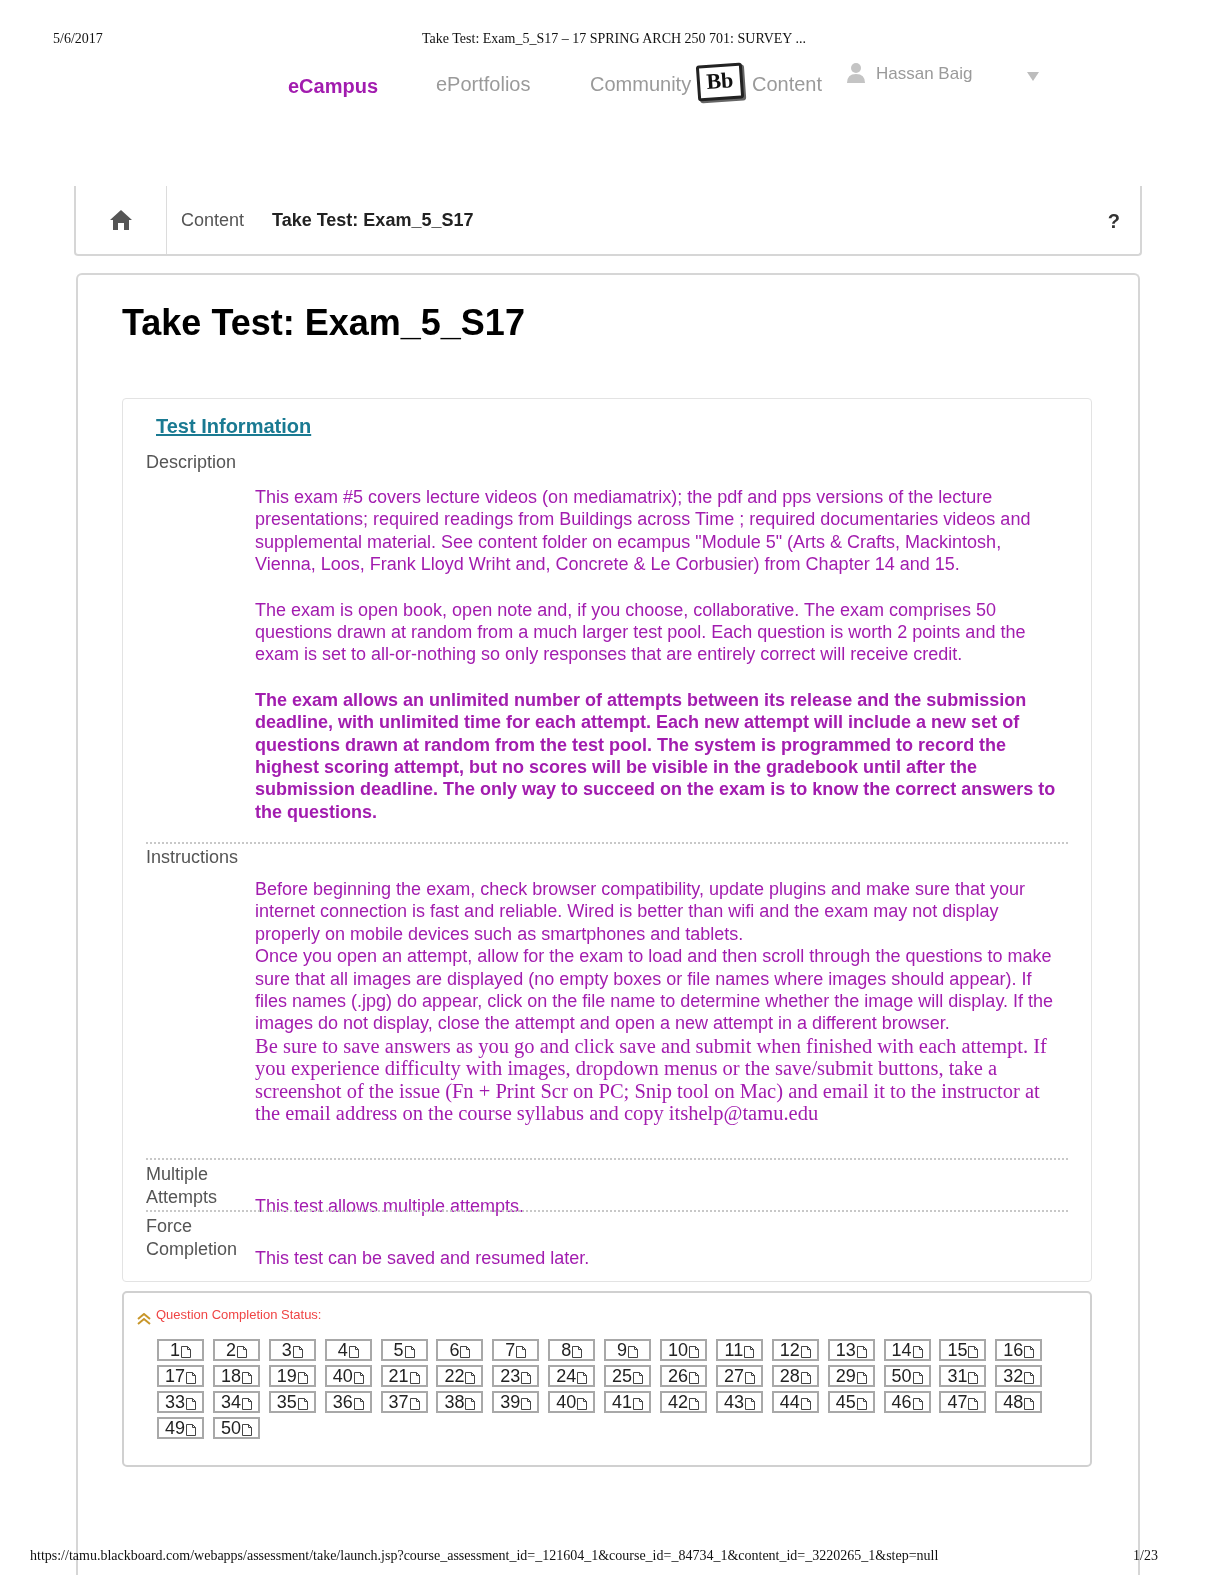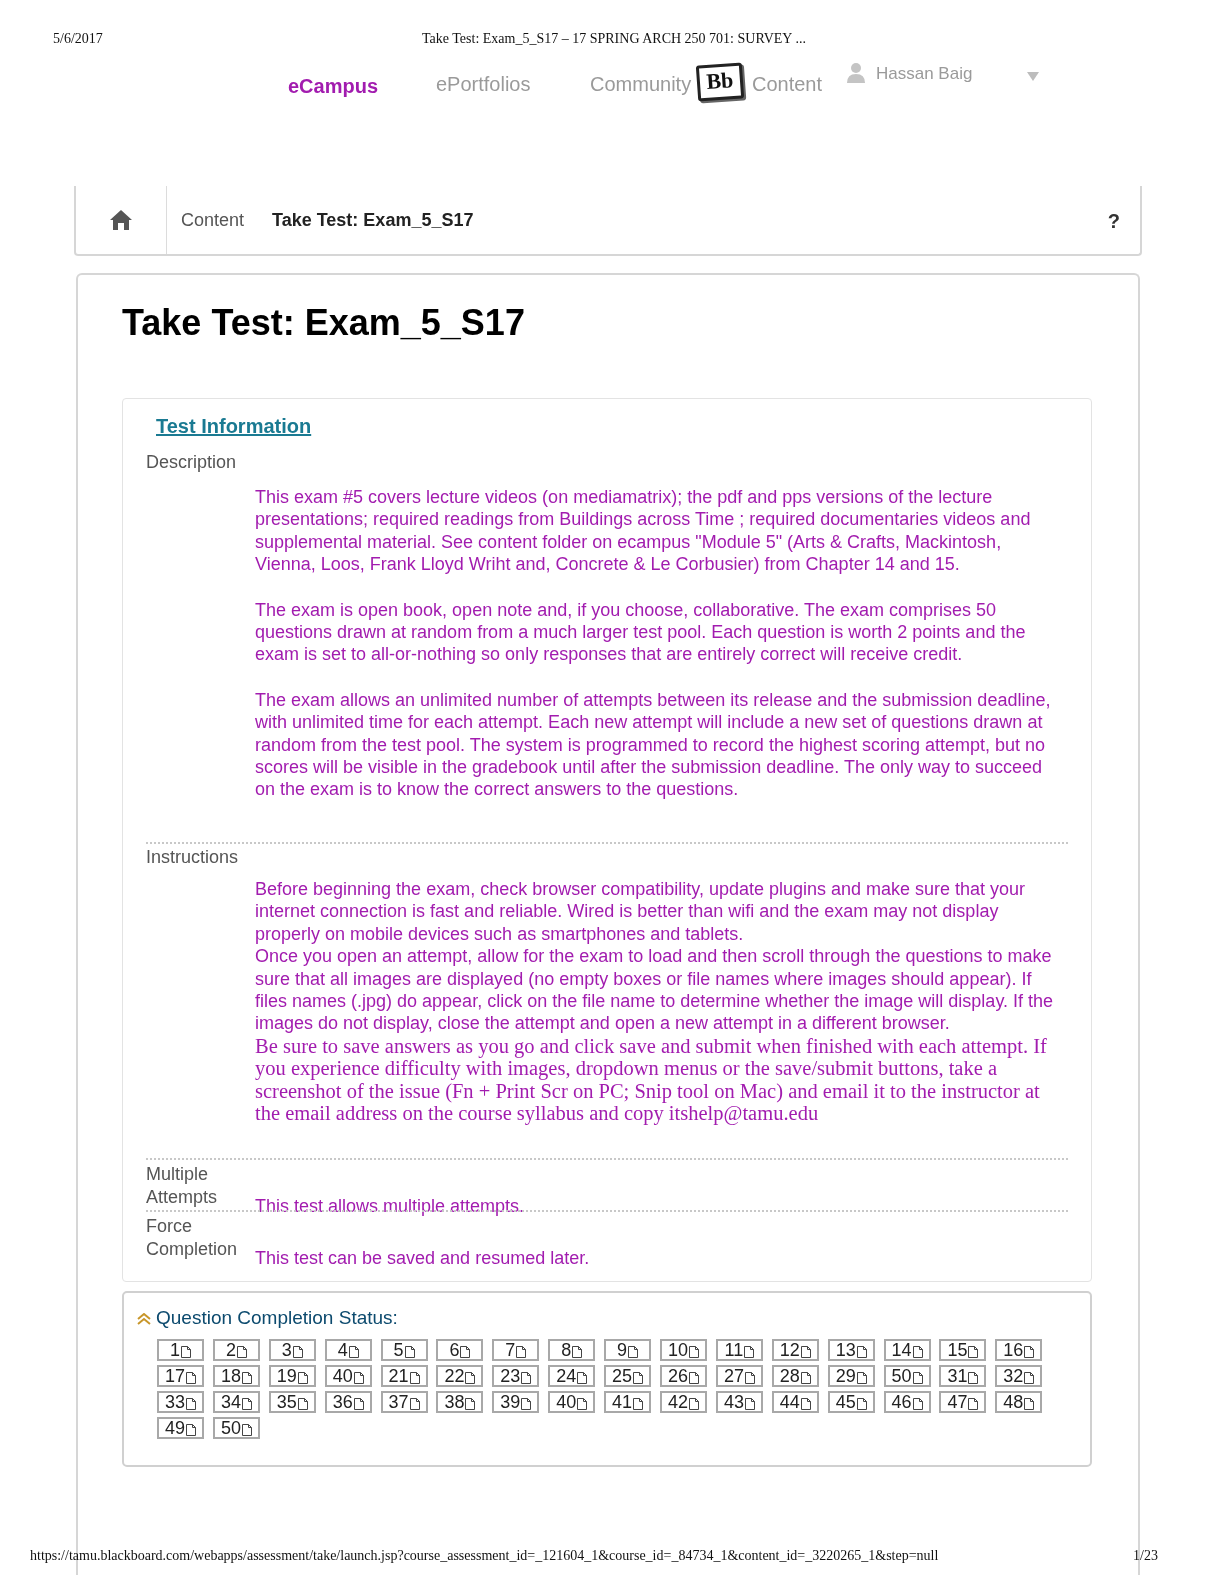--- a/index.html
+++ b/index.html
@@ -31,26 +31,26 @@
 
   .main-panel { position:absolute; left:76px; top:273px; width:1060px; height:1300px; border:2px solid #d6d6d6; border-bottom:none; border-radius:6px 6px 0 0; background:#fff; }
   .page-title { position:absolute; left:122px; top:302px; font-size:36px; font-weight:bold; color:#000; margin:0; }
 
   .info-box { position:absolute; left:122px; top:398px; width:968px; height:882px; border:1px solid #e3e3e3; border-radius:4px; background:#fff; }
   .info-title { position:absolute; left:156px; top:415px; font-size:20px; font-weight:bold; color:#1a7a92;text-decoration:underline; }
   .info-row { position:absolute; left:146px; width:922px; }
   .info-label { position:absolute; left:0; top:0; width:104px; font-size:18px; color:#555; line-height:22.5px; }
   .info-value { position:absolute; left:109px; top:0; width:810px; font-size:18px; color:#a21caf; line-height:22.4px;margin-top:32px; }
   .info-value p { margin:0 0 23px 0; }
-  .info-value p:last-child { margin-bottom:0; }
+  .info-value p:last-child { margin-bottom:0;font-weight:bold; }
   .big-text { font-size:20.5px; line-height:22.5px;font-family:Liberation Serif, serif; }
   .dotsep { position:absolute; left:146px; width:922px; border-top:2px dotted #c8c8c8; height:0; }
 
   .qcs-box { position:absolute; left:122px; top:1291px; width:966px; height:172px; border:2px solid #d0d0d0; border-radius:5px; background:#fff; }
-  .qcs-title { position:absolute; left:156px; top:1307px; font-size:19px; color:#0c4a6e; }
+  .qcs-title { position:absolute; left:156px; top:1307px; font-size:13px; color:#ef4444; }
   .qcs-icon { position:absolute; left:137px; top:1313px; width:14px; height:12px; }
   .qgrid { position:absolute; left:157px; top:1339px; width:900px; display:grid; grid-template-columns:repeat(16, 47px); column-gap:8.9px; row-gap:4px; }
   .qbtn { height:22px; border:2px solid #a8a8a8; background:#fff; display:flex; align-items:center; justify-content:center; font-size:18px; color:#222; box-sizing:border-box; padding:0; }
   .qnum { line-height:1; }
   .doc-icon { display:inline-block; width:10px; height:12px; margin-left:1px; position:relative; top:2px; }
 </style>
 </head>
 <body>
 
 <div class="print-hdr print-date">5/6/2017</div>

